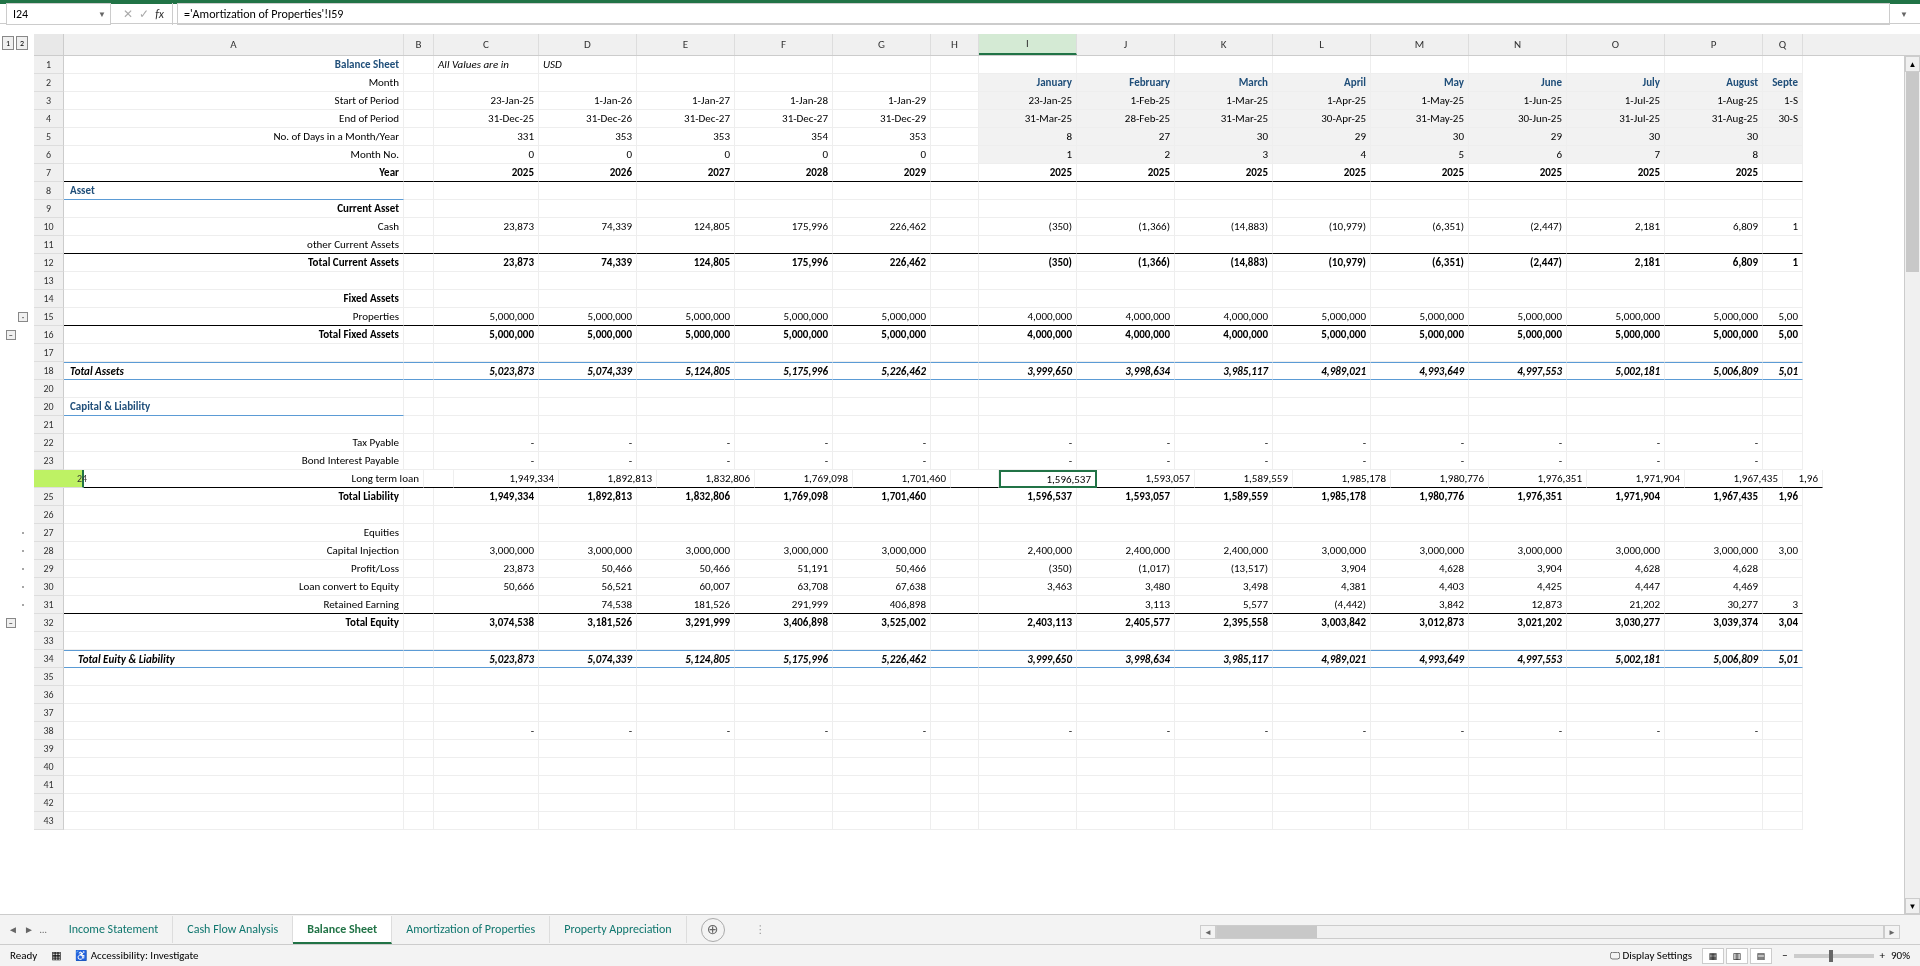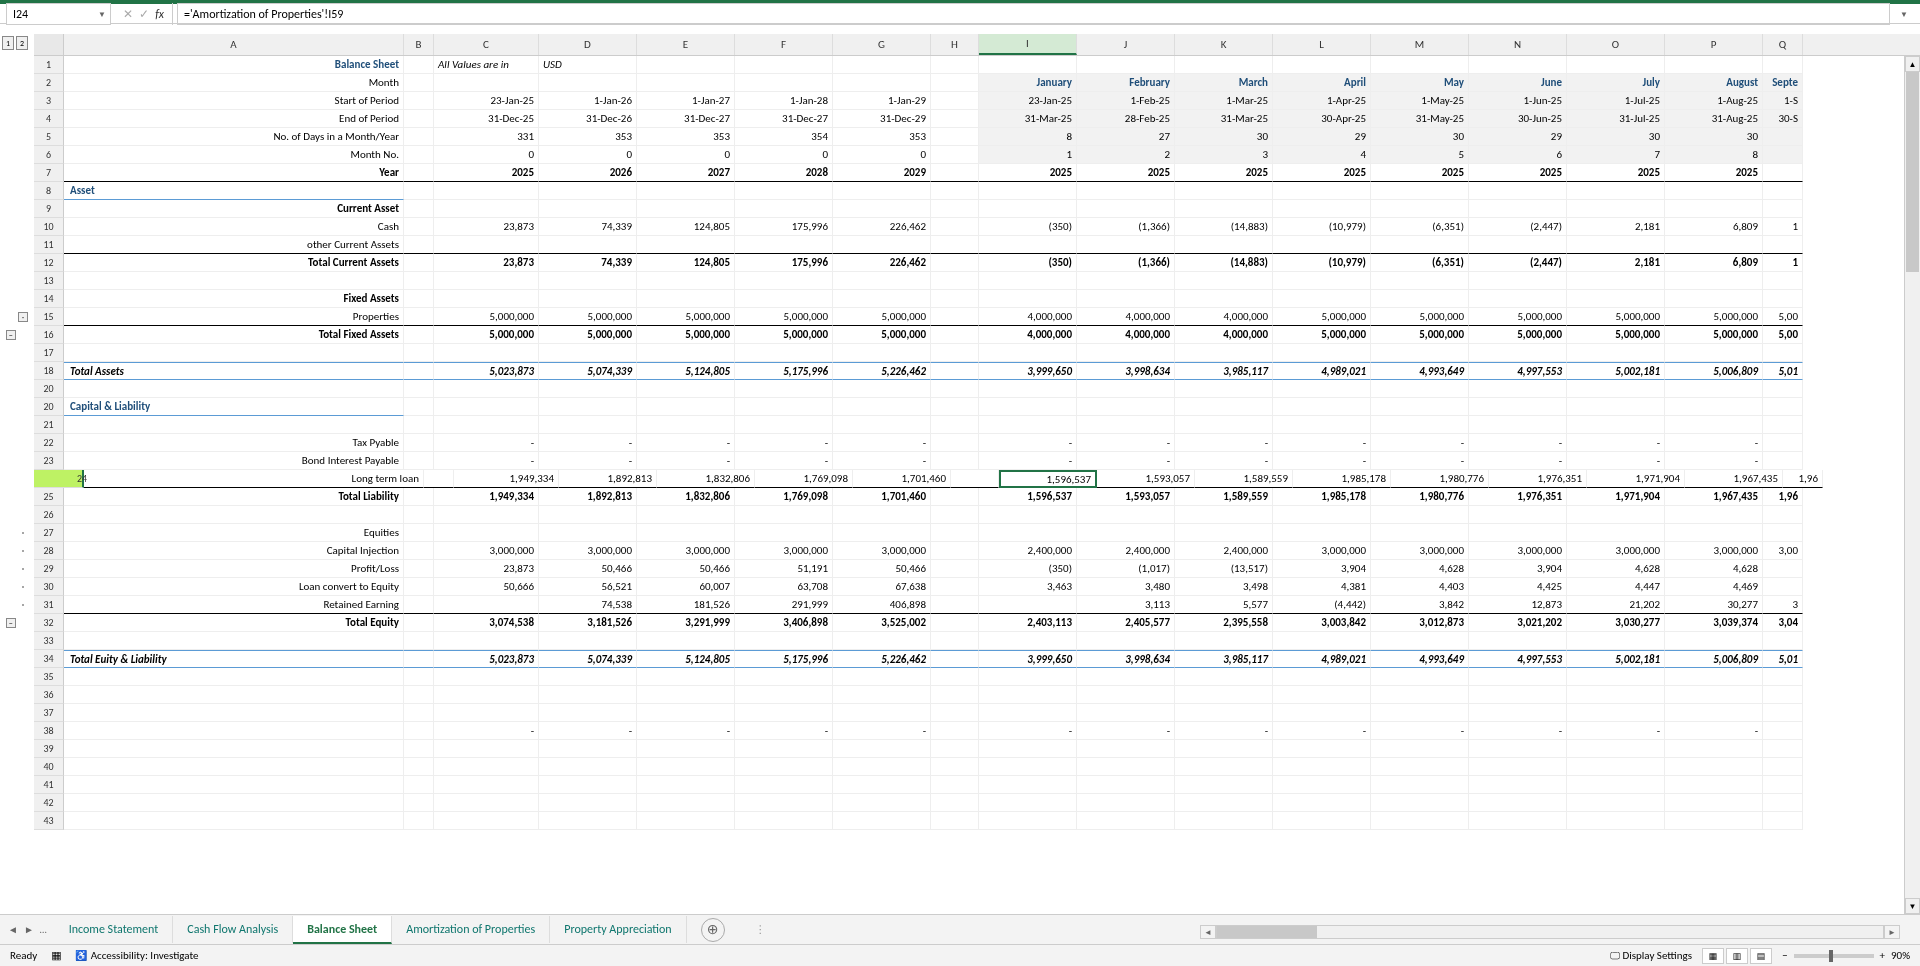--- a/index.html
+++ b/index.html
@@ -801,21 +801,21 @@
         <div class="cell w-std "></div>
         <div class="cell w-std "></div>
         <div class="cell w-std "></div>
         <div class="cell w-std "></div>
         <div class="cell w-std "></div>
         <div class="cell w-std "></div>
         <div class="cell w-q "></div>
       </div>
       <div class="row">
         <div class="row-h">34</div>
-        <div class="cell w-a b bt-blue bb-blue" style="justify-content: flex-start; padding-left: 6px;">Total Euity &amp; Liability</div>
+        <div class="cell w-a b bt-blue bb-blue" style="justify-content: flex-start; padding-left: 14px;">Total Euity &amp; Liability</div>
         <div class="cell w-b bt-blue bb-blue"></div>
         <div class="cell w-c r b bt-blue bb-blue">5,023,873</div>
         <div class="cell w-std r b bt-blue bb-blue">5,074,339</div>
         <div class="cell w-std r b bt-blue bb-blue">5,124,805</div>
         <div class="cell w-std r b bt-blue bb-blue">5,175,996</div>
         <div class="cell w-std r b bt-blue bb-blue">5,226,462</div>
         <div class="cell w-h r b bt-blue bb-blue"></div>
         <div class="cell w-std r b bt-blue bb-blue">3,999,650</div>
         <div class="cell w-std r b bt-blue bb-blue">3,998,634</div>
         <div class="cell w-std r b bt-blue bb-blue">3,985,117</div>

